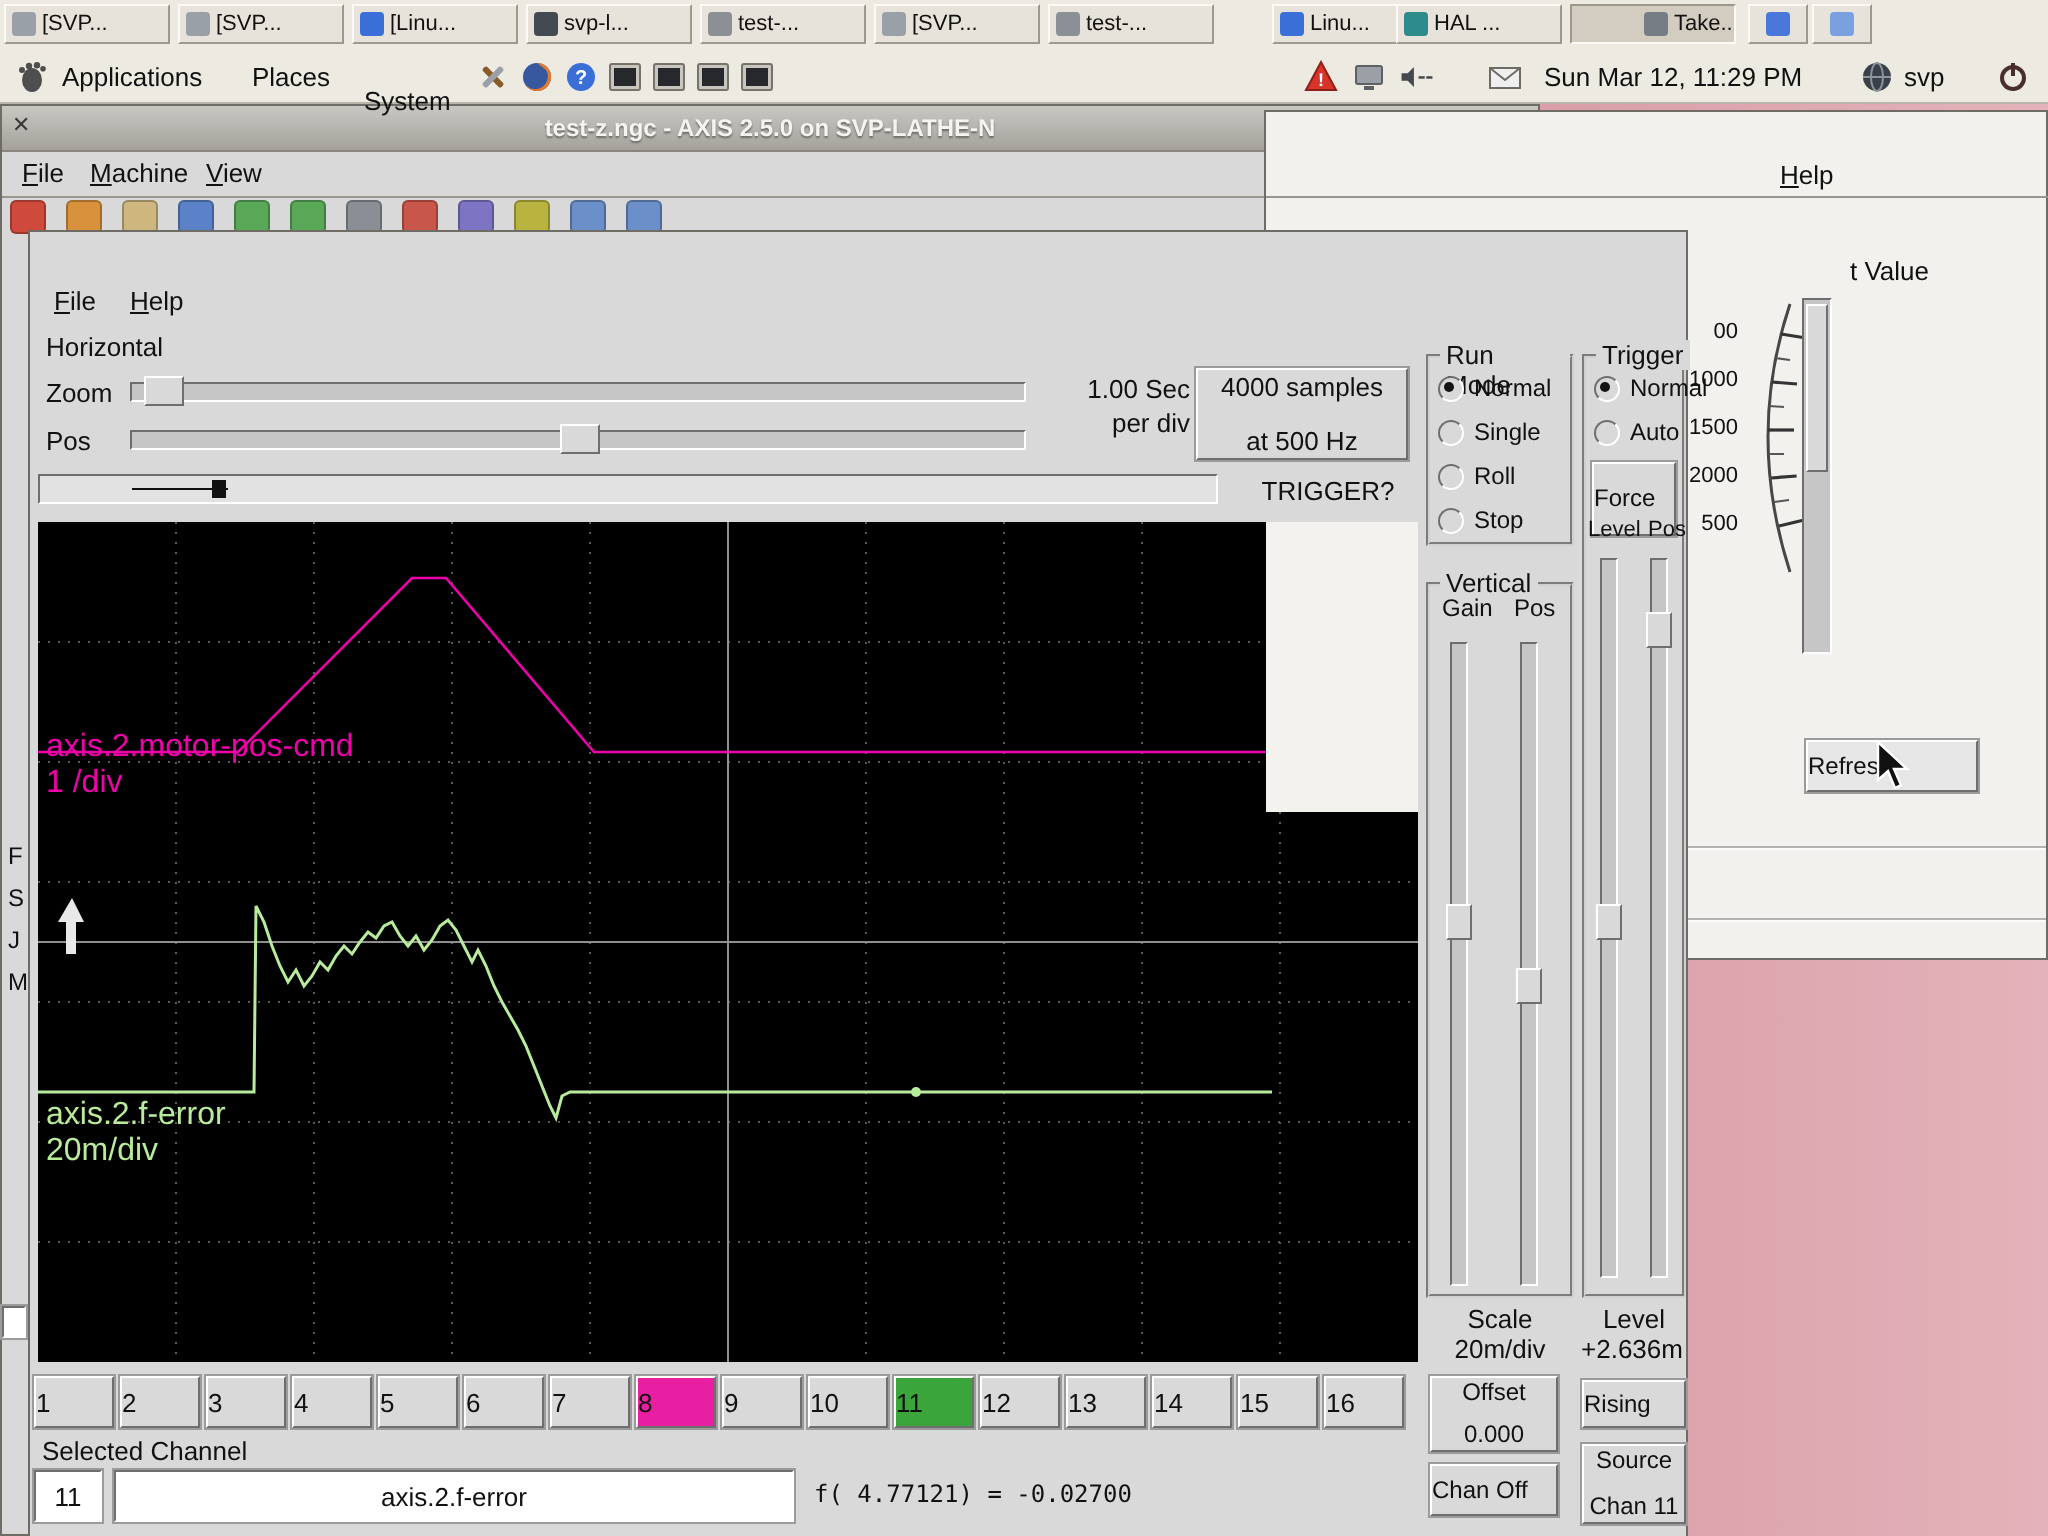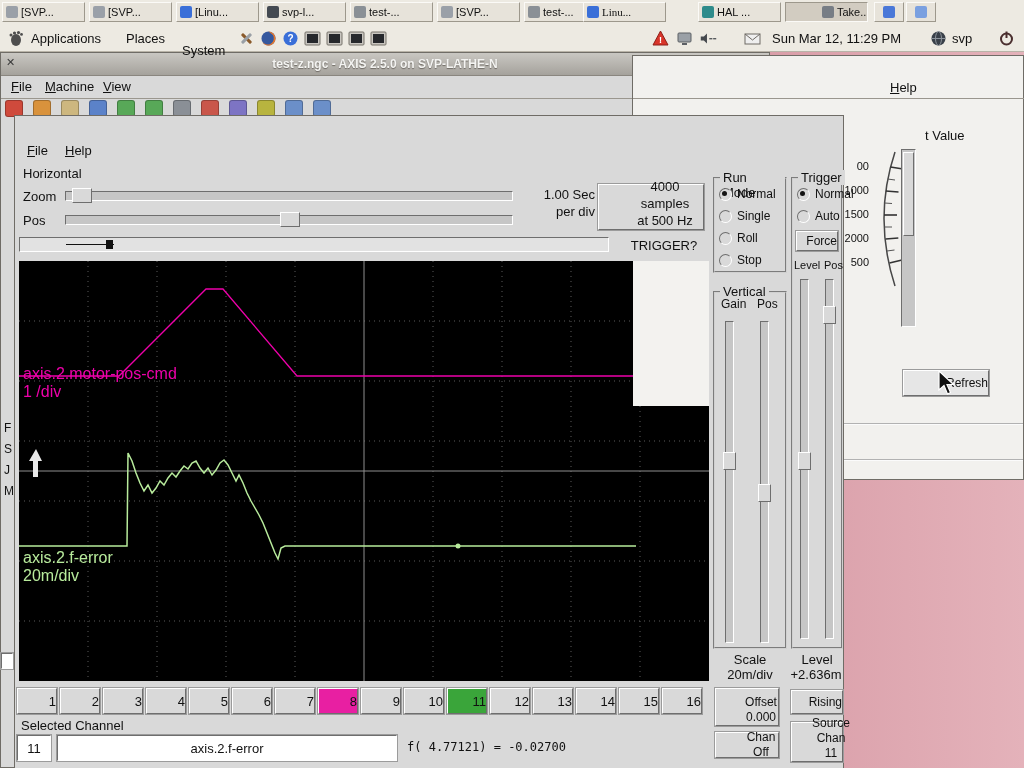--- a/index.html
+++ b/index.html
@@ -15,21 +15,21 @@
   .panel{position:absolute;left:0;top:26px;width:1024px;height:25px;background:#edeae2;border-bottom:1px solid #b9b4a8;z-index:40;}
   .pmenu{position:absolute;top:3px;height:19px;display:flex;align-items:center;gap:5px;padding:0 4px;font-size:13px;}
   .picon{position:absolute;top:4px;width:17px;height:17px;}
   
   .win{position:absolute;background:#d9d9d9;border:1px solid #6f6c66;box-sizing:border-box;}
   .titlebar{position:absolute;left:0;top:0;right:0;height:22px;background:linear-gradient(#c9c7c2,#a5a29c);border-bottom:1px solid #8a867f;display:flex;align-items:center;justify-content:center;}
   .titletext{font-weight:bold;font-size:12px;color:#f4f4f2;text-shadow:0 1px 1px #6e6a64;}
   .menu-accel{display:inline-block;cursor:default;}
   .menu-accel::first-letter{text-decoration:underline;}
   
-  .btn{background:#d9d9d9;border:1px solid;border-color:#ffffff #6e6e6e #6e6e6e #ffffff;box-shadow:0 0 0 1px #9b9b9b;display:flex;align-items:center;justify-content:flex-end;text-align:center;font-size:12px;line-height:15px;box-sizing:border-box;padding-left:28px;}
+  .btn{background:#d9d9d9;border:1px solid;border-color:#ffffff #6e6e6e #6e6e6e #ffffff;box-shadow:0 0 0 1px #9b9b9b;display:flex;align-items:center;justify-content:space-between;text-align:center;font-size:12px;line-height:15px;box-sizing:border-box;}
   .sunken{background:#ffffff;border:1px solid;border-color:#6e6e6e #ffffff #ffffff #6e6e6e;box-shadow:0 0 0 1px #9b9b9b;box-sizing:border-box;}
   .trough{background:#c6c6c6;border:1px solid;border-color:#6e6e6e #ffffff #ffffff #6e6e6e;box-sizing:border-box;}
   .shandle{position:absolute;background:#d9d9d9;border:1px solid;border-color:#ffffff #6e6e6e #6e6e6e #ffffff;box-sizing:border-box;}
   .lframe{position:absolute;border:2px groove #d0d0d0;box-sizing:border-box;}
   .flabel{position:absolute;top:-9px;left:5px;background:#d9d9d9;padding:0 3px;font-size:13px;}
   .radio-row{display:flex;align-items:center;gap:5px;height:22px;padding-left:4px;font-size:12px;}
   .radio{width:11px;height:11px;border-radius:50%;background:#d9d9d9;border:1px solid;border-color:#6e6e6e #ffffff #ffffff #6e6e6e;flex:0 0 auto;}
   .radio.sel::after{content:"";display:block;width:5px;height:5px;margin:2px;border-radius:50%;background:#141414;}
   .chan-btn{position:relative;width:40px;height:26px;margin-right:3px;flex:0 0 auto;font-size:13px;}
   .canvas-label{position:absolute;font-size:16px;pointer-events:none;white-space:nowrap;}
@@ -149,21 +149,21 @@
     <div style="position:absolute;left:0;top:4px;right:0;">
         <div class="radio-row">
           <span class="radio sel"></span>
           <span>Normal</span>
         </div>
         <div class="radio-row">
           <span class="radio"></span>
           <span>Auto</span>
         </div>
       </div>
-    <div class="btn abs" style="left:3px;top:52px;width:42px;height:20px;">
+    <div class="btn abs" style="left:3px;top:52px;width:42px;height:37px;">
       <span>Force</span>
     </div>
     <div class="abs" style="left:1px;top:80px;font-size:11px;">Level</div>
     <div class="abs" style="left:31px;top:80px;font-size:11px;">Pos</div>
     <div class="trough abs" style="left:7px;top:100px;width:9px;height:360px;">
       <div class="shandle" style="left:-3px;top:172px;width:13px;height:18px;"></div>
     </div>
     <div class="trough abs" style="left:32px;top:100px;width:9px;height:360px;">
       <div class="shandle" style="left:-3px;top:26px;width:13px;height:18px;"></div>
     </div>
@@ -283,21 +283,21 @@
         <span class="task-lbl">test-...</span>
       </div>
       <div class="task-btn" style="left: 437px;">
         <span class="task-ico" style="background: rgb(154, 160, 168);"></span>
         <span class="task-lbl">[SVP...</span>
       </div>
       <div class="task-btn" style="left: 524px;">
         <span class="task-ico" style="background: rgb(138, 144, 150);"></span>
         <span class="task-lbl">test-...</span>
       </div>
-      <div class="task-btn" style="left: 583px; font-family: Liberation Serif, serif;">
+      <div class="task-btn" style="left: 636px;">
         <span class="task-ico" style="background: rgb(58, 111, 216);"></span>
         <span class="task-lbl">Linu...</span>
       </div>
       <div class="task-btn" style="left: 698px;">
         <span class="task-ico" style="background: rgb(46, 139, 139);"></span>
         <span class="task-lbl">HAL ...</span>
       </div>
       <div class="task-btn active" style="left: 785px;">
         <span class="task-ico" style="background: rgb(119, 125, 133);"></span>
         <span class="task-lbl">Take...</span>

